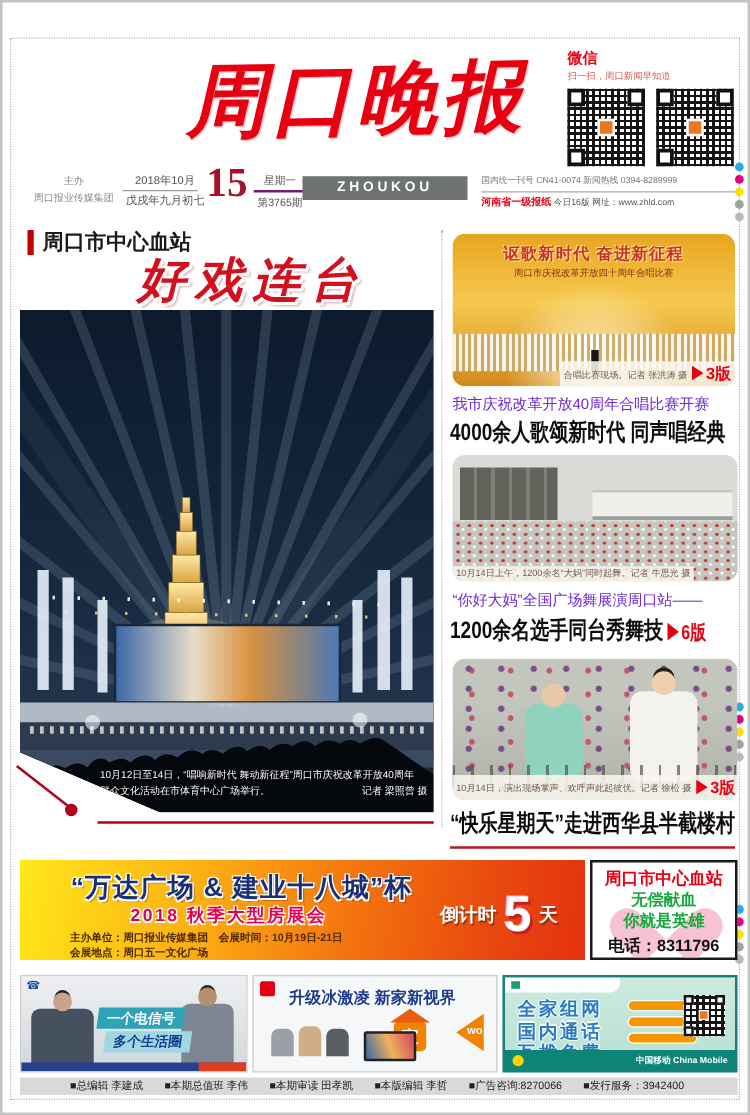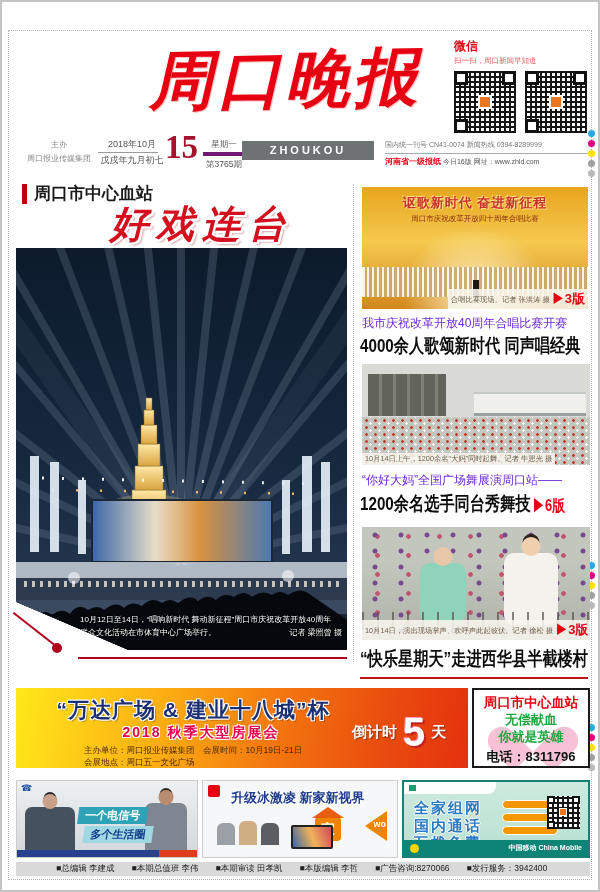--- a/index.html
+++ b/index.html
@@ -62,21 +62,21 @@
   .lead-caption .credit { float:right; }
   .diag { position:absolute; left:12px; top:610px; width:56px; height:2px; background:#b00020;
           transform:rotate(38deg); transform-origin:left top; z-index:5; }
   .reddot { position:absolute; left:50px; top:641px; width:10px; height:10px; border-radius:50%;
             background:#b00020; z-index:5; }
   .redrule { position:absolute; left:76px; top:655px; width:269px; height:2px; background:#b00020; }
 
   .divider { position:absolute; left:351px; top:182px; height:478px; border-left:1px dotted #bbb; }
 
   
-  .s-photo { position:absolute; overflow:hidden; }
+  .s-photo { position:absolute; overflow:hidden;border-radius:10px; }
   .s1-photo { left:360px; top:185px; width:226px; height:122px;
     background: radial-gradient(ellipse at 50% 88%, rgba(255,246,205,.95) 0%, rgba(255,246,205,0) 45%),
                 linear-gradient(#e8a51d 0%, #f5c94f 45%, #d2871c 100%); }
   .s1-banner1 { position:absolute; top:7px; width:100%; text-align:center; font-size:13px;
     font-weight:bold; color:#c9302c; letter-spacing:1px;
     text-shadow:1px 1px 0 #ffe08a,-1px -1px 0 #ffe08a; }
   .s1-banner2 { position:absolute; top:27px; width:100%; text-align:center; font-size:7.5px;
     color:#8a2b12; }
   .choir { position:absolute; left:0; bottom:12px; width:100%; height:30px; opacity:.92;
     background:repeating-linear-gradient(90deg,#fdfdf6 0 2.5px, #caa96e 2.5px 5px); }
@@ -111,25 +111,25 @@
   .chairs { position:absolute; left:0; bottom:10px; width:100%; height:18px; opacity:.7;
     background:repeating-linear-gradient(90deg,#55504a 0 2px,transparent 2px 15px); }
   .s3-headline { border-bottom:2px solid #c0131c; padding-bottom:5px; }
 
   
   .banner { position:absolute; left:14px; top:686px; width:452px; height:80px;
     background:linear-gradient(100deg,#ffe81a 0%,#fcae13 32%,#f3750f 58%,#e94a0e 82%,#e4310e 100%); }
   .banner .title { position:absolute; left:22px; top:8px; width:310px; text-align:center;
     font-size:21px; font-weight:bold; color:#1c2f73; letter-spacing:1px;
     text-shadow:-1px -1px 0 #fff,1px -1px 0 #fff,-1px 1px 0 #fff,1px 1px 0 #fff,2px 2px 0 rgba(0,0,0,.25); }
-  .banner .subtitle { position:absolute; left:30px; top:36px; width:310px; text-align:center;
+  .banner .subtitle { position:absolute; left:12px; top:36px; width:310px; text-align:center;
     font-size:14px; font-weight:bold; color:#e5004f; letter-spacing:2px;
     text-shadow:-1px -1px 0 #fff,1px -1px 0 #fff,-1px 1px 0 #fff,1px 1px 0 #fff; }
-  .banner .details { position:absolute; left:40px; top:56px; font-size:8.5px; font-weight:normal;
-    color:#4a2a05; line-height:1.45;margin-left:28px; }
+  .banner .details { position:absolute; left:40px; top:56px; font-size:8.5px; font-weight:bold;
+    color:#4a2a05; line-height:1.45; }
   .countdown { position:absolute; left:336px; top:24px; width:112px; display:flex;
     align-items:center; gap:6px; color:#fff; }
   .countdown .lbl { font-size:15px; font-weight:bold; text-shadow:1px 1px 1px rgba(0,0,0,.4); }
   .countdown .num { font-size:40px; font-weight:bold; line-height:1;
     text-shadow:2px 2px 0 rgba(160,0,50,.5),-1px -1px 0 #ff9ec4; }
   .countdown .unit { font-size:15px; font-weight:bold; text-shadow:1px 1px 1px rgba(0,0,0,.4); }
 
   
   .blood { position:absolute; left:470px; top:686px; width:118px; height:80px; background:#fff;
     border:2px solid #1a1a1a; text-align:center; overflow:hidden; }
@@ -234,21 +234,21 @@
     <div>主办</div>
     <div>周口报业传媒集团</div>
   </div>
   <div class="rule" style="left:96px; top:150px; width:60px;"></div>
   <div class="datecol">
     <div>2018年10月</div>
     <div>戊戌年九月初七</div>
   </div>
   <div class="daynum">15</div>
   <div class="weekcol">
-    <div style="border-bottom:4px solid #701a75;text-align:center;">星期一</div>
+    <div style="border-bottom:2px solid #701a75;text-align:center;">星期一</div>
     <div>第3765期</div>
   </div>
   <div class="graybox">ZHOUKOU WANBAO</div>
   <div class="rightinfo">
     <div>国内统一刊号 CN41-0074  新闻热线 0394-8289999</div>
     <div class="l2">
       <span class="paper-grade">河南省一级报纸</span>
       <span>今日16版</span>
       <span>网址：www.zhld.com</span>
     </div>

